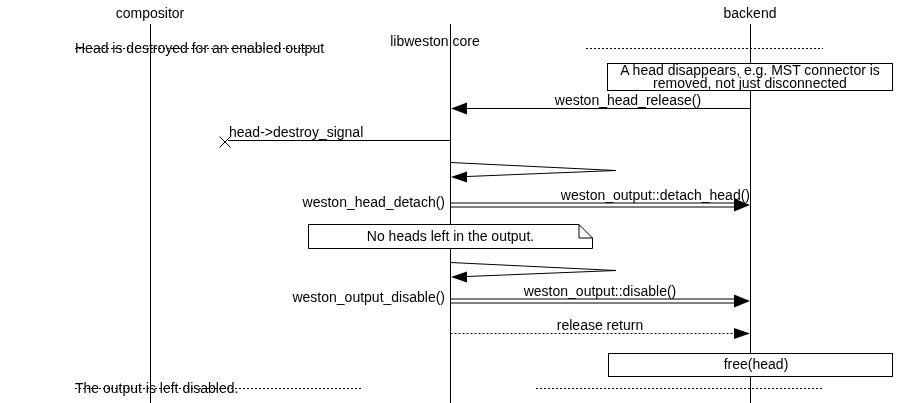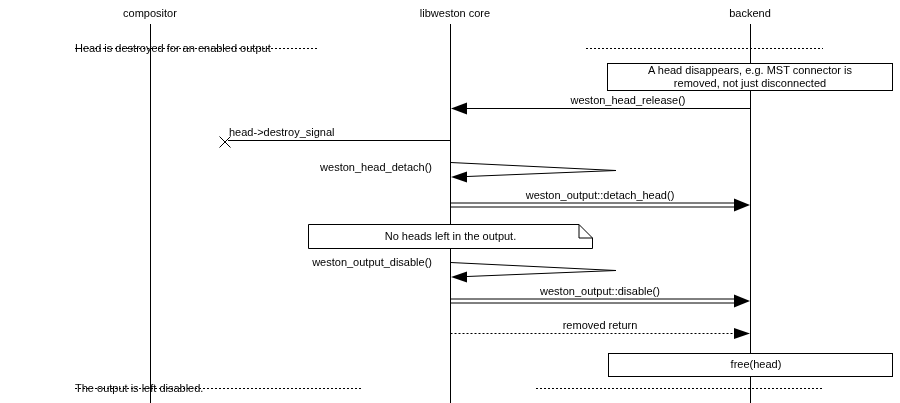--- a/index.html
+++ b/index.html
@@ -3,29 +3,29 @@
 <meta charset="utf-8">
 <style>
   * { margin: 0; padding: 0; box-sizing: border-box; }
   html, body { background: #ffffff; }
   .stage {
     position: relative;
     width: 900px;
     height: 403px;
     background: #ffffff;
     font-family: "Liberation Sans", sans-serif;
-    font-size: 11px;
+    font-size: 14px;
     color: #000000;
     overflow: hidden;
   }
   .stage svg { position: absolute; left: 0; top: 0; }
   .lbl { position: absolute; white-space: nowrap; line-height: 15px; }
   .part-label { top: 6px; width: 160px; text-align: center; }
   .msg-label-c { left: 450px; width: 300px; text-align: center; }
-  .msg-label-r { left: 232px; width: 200px; text-align: right; }
+  .msg-label-r { left: 245px; width: 200px; text-align: right; margin-top: 35px; }
   .divider-label { text-align: left; }
   .note1-text {
     position: absolute; left: 607px; top: 64px; width: 286px;
     text-align: center; line-height: 13px;
   }
   .note2-text {
     position: absolute; left: 308px; top: 224px; width: 285px;
     height: 31px; line-height: 25px; text-align: center; white-space: nowrap;
   }
   .free-text {
@@ -76,36 +76,36 @@
     <line x1="450.5" y1="303" x2="735" y2="303" stroke="#000" stroke-width="1"></line>
     <polygon points="750,301 734,294.5 734,307.5" fill="#000"></polygon>
 
     <line x1="450.5" y1="333.5" x2="736" y2="333.5" stroke="#000" stroke-width="1" stroke-dasharray="2,2"></line>
     <polygon points="750,333.5 734,328 734,339" fill="#000"></polygon>
 
     <rect x="608.5" y="353.5" width="284" height="23" fill="#fff" stroke="#000" stroke-width="1"></rect>
   </svg>
 
   <div class="lbl part-label" style="left:70px;">compositor</div>
-  <div class="lbl part-label" style="left:375px;">libweston core</div>
+  <div class="lbl part-label" style="left:355px;margin-top:28px;">libweston core</div>
   <div class="lbl part-label" style="left:670px;">backend</div>
 
   <div class="lbl divider-label" style="left:75px; width:748px; top:41px;">Head is destroyed for an enabled output</div>
   <div class="lbl divider-label" style="left:75px; width:748px; top:381px;">The output is left disabled.</div>
 
   <div class="note1-text">
     <div>A head disappears, e.g. MST connector is</div>
     <div>removed, not just disconnected</div>
   </div>
 
   <div class="lbl msg-label-c" style="top:93px;margin-left:28px;">weston_head_release()</div>
   <div class="lbl" style="left:229px; top:125px;">head-&gt;destroy_signal</div>
   <div class="lbl msg-label-r" style="top:160px;">weston_head_detach()</div>
-  <div class="lbl msg-label-c" style="top:188px;">weston_output::detach_head()</div>
+  <div class="lbl msg-label-c" style="top:188px;text-align:right;">weston_output::detach_head()</div>
   <div class="lbl msg-label-r" style="top:255px;">weston_output_disable()</div>
   <div class="lbl msg-label-c" style="top:284px;">weston_output::disable()</div>
-  <div class="lbl msg-label-c" style="top:318px;">removed return</div>
+  <div class="lbl msg-label-c" style="top:318px;">release return</div>
 
   <div class="note2-text">No heads left in the output.</div>
 
   <div class="free-text">free(head)</div>
 
 </div>
 
 </body></html>

